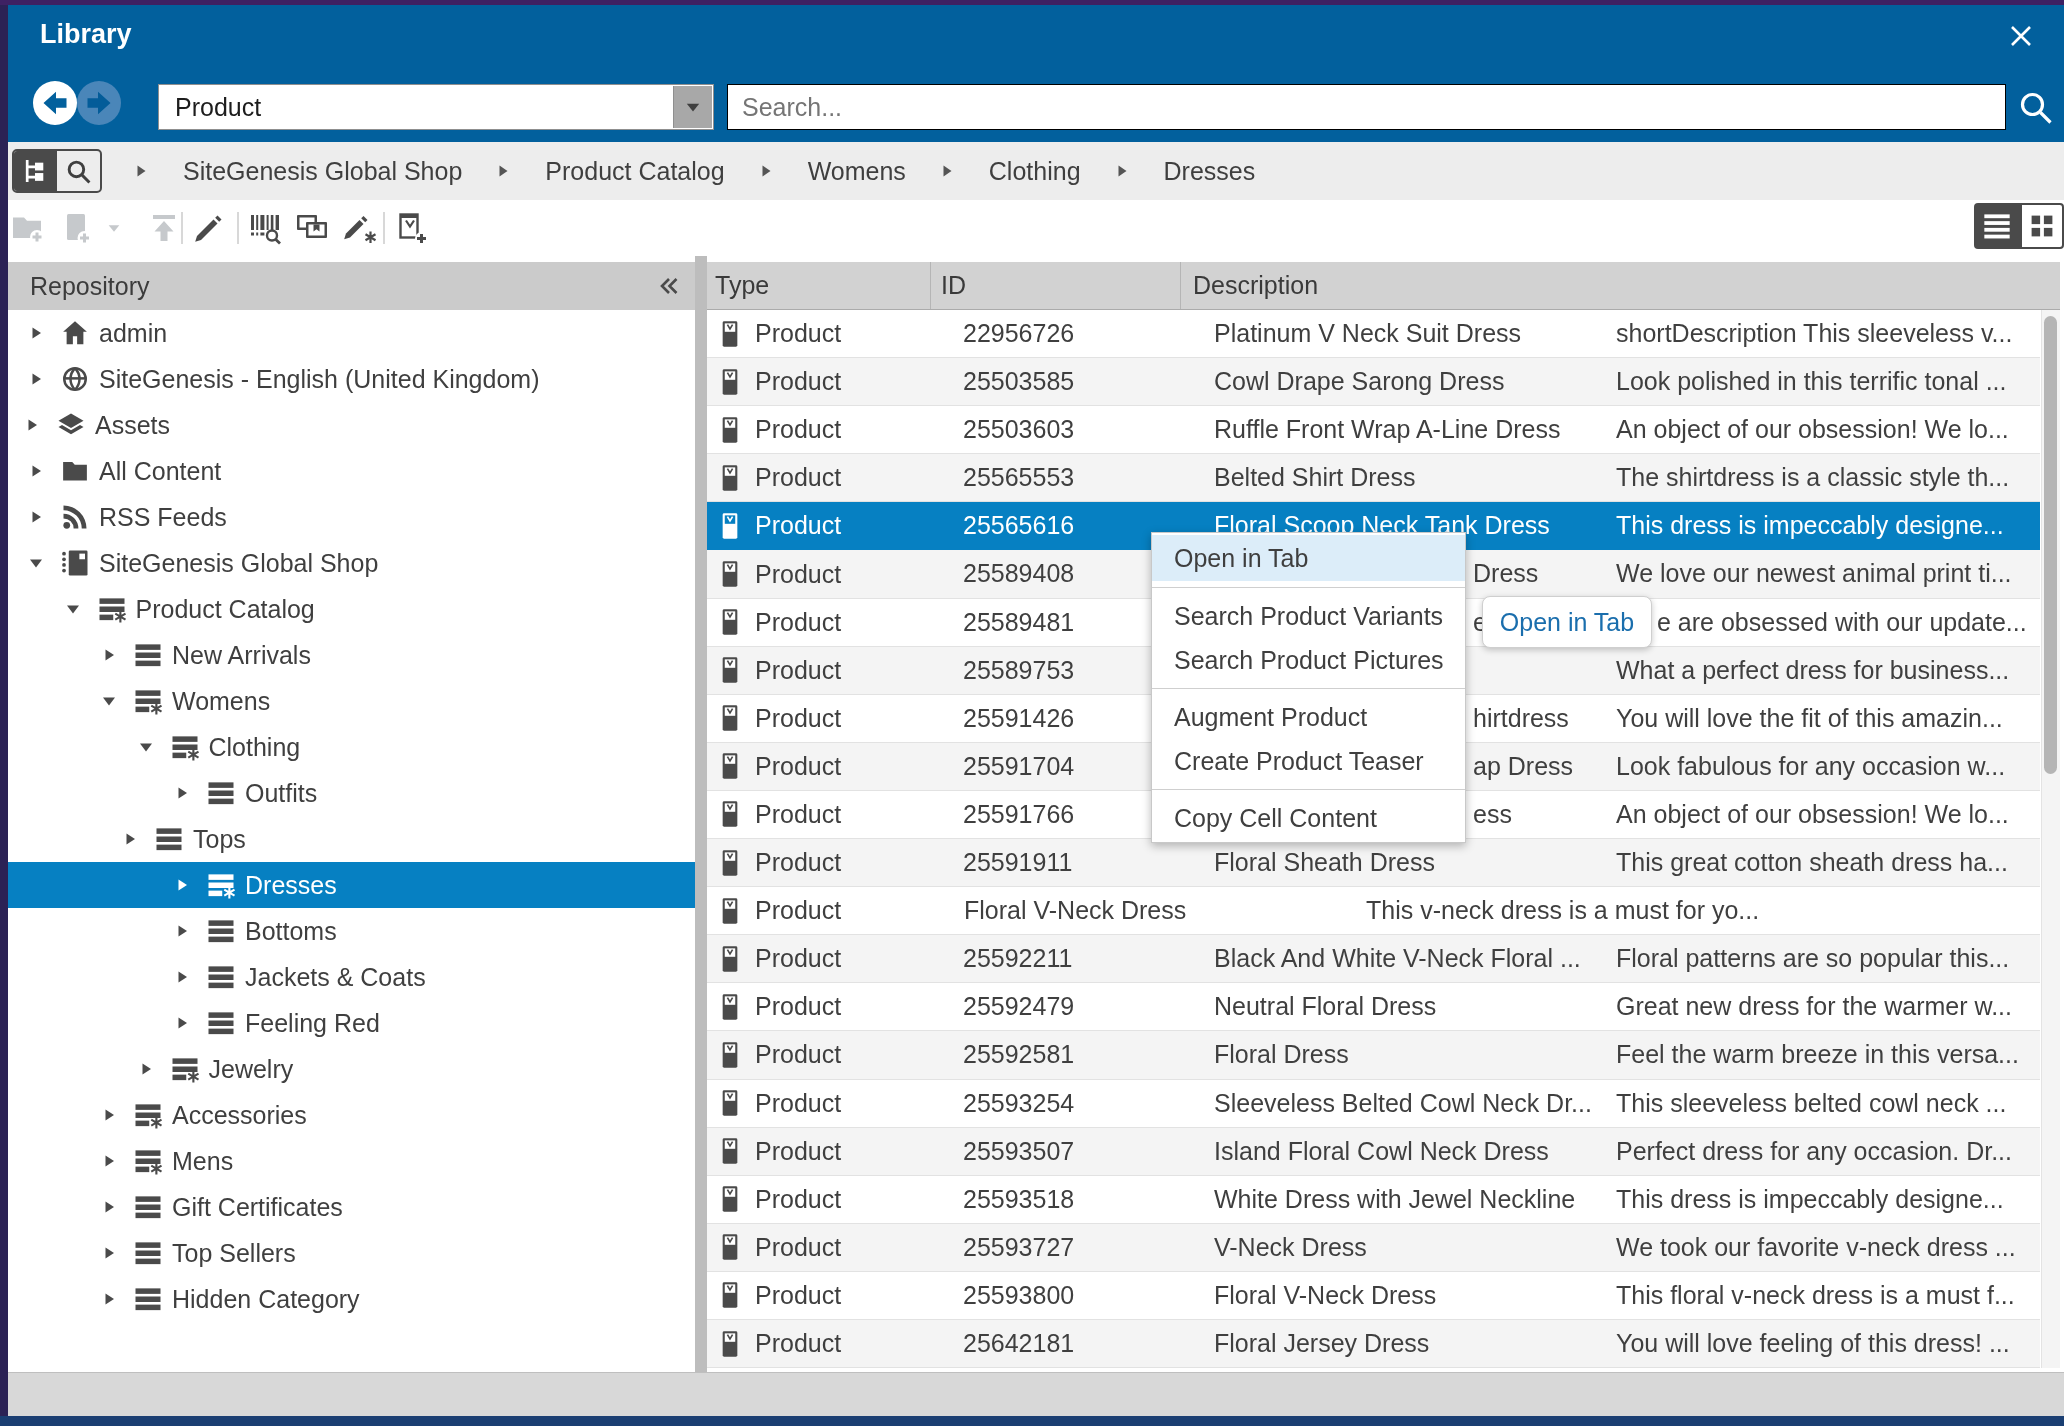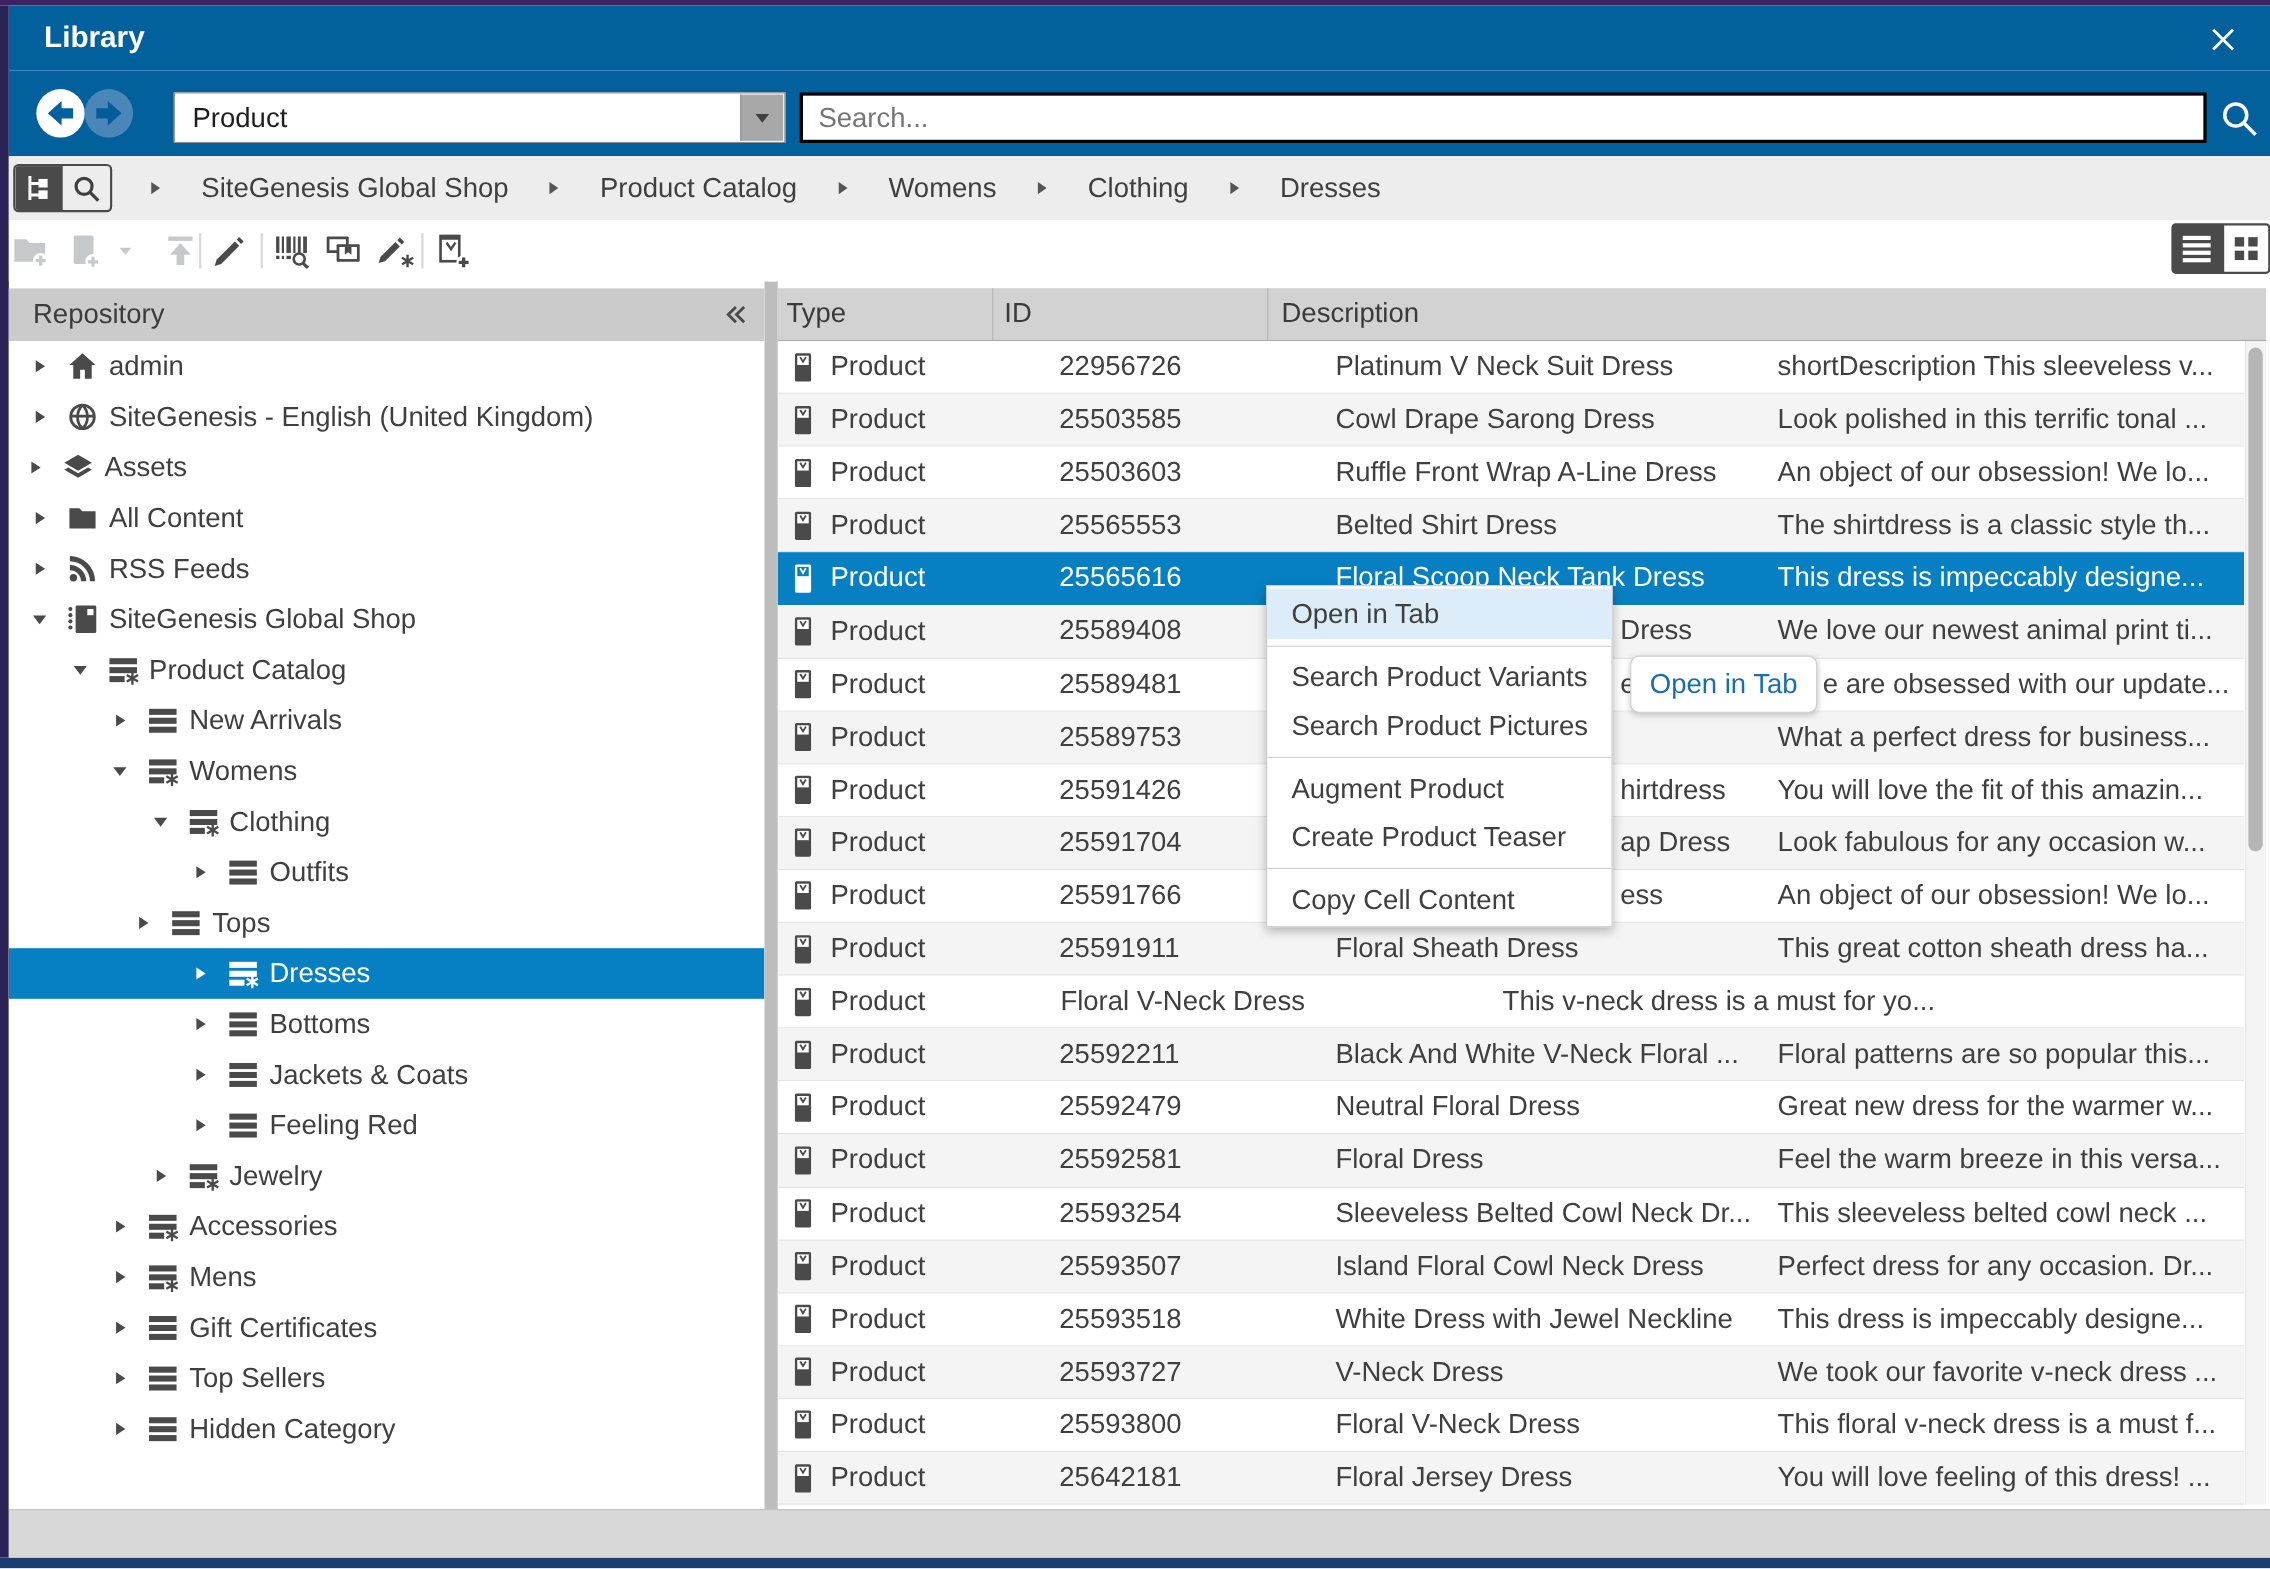--- a/index.html
+++ b/index.html
@@ -14,21 +14,21 @@
   #title{left:32px;top:0;height:59px;line-height:59px;color:#fff;font-size:27px;font-weight:bold;}
   #close-btn{left:1996px;top:14px;width:34px;height:34px;cursor:pointer;}
   
   #navbar{left:8px;top:64px;width:2056px;height:78px;background:#02609D;}
   .navcircle{top:17px;width:44px;height:44px;border-radius:50%;display:flex;align-items:center;justify-content:center;}
   #back-btn{left:25px;background:#fff;color:#02609D;}
   #fwd-btn{left:69px;background:#4A86B9;color:#035C99;}
   #type-dd{left:150px;top:20px;width:556px;height:46px;background:#fff;border:1px solid #8F8F8F;box-sizing:border-box;}
   #type-dd-value{position:absolute;left:16px;top:0;line-height:44px;font-size:25px;color:#1d1d1d;}
   #type-dd-btn{position:absolute;right:1px;top:1px;width:38px;height:42px;background:#A8A8A8;color:#3F3F3F;display:flex;align-items:center;justify-content:center;border-left:1px solid #8F8F8F;}
-  #search-field{left:719px;top:20px;width:1279px;height:46px;background:#b91c1c;border:3px solid #000000;box-sizing:border-box;}
+  #search-field{left:719px;top:20px;width:1279px;height:46px;background:#b91c1c;border:1px solid #000000;box-sizing:border-box;}
   #search-field input{width:100%;height:100%;border:none;outline:none;font-size:25px;color:#1d1d1d;padding:0 14px;box-sizing:border-box;font-family:"Liberation Sans",sans-serif;}
   #search-field input::placeholder{color:#757575;opacity:1;}
   #nav-search-icon{left:2008px;top:24px;width:40px;height:40px;}
   
   #breadbar{left:8px;top:142px;width:2056px;height:58px;background:#EDEDED;}
   #view-toggle{left:4px;top:7px;width:90px;height:44px;border:2px solid #4A4A4A;border-radius:5px;box-sizing:border-box;display:flex;overflow:hidden;background:#EDEDED;}
   .thalf{width:43px;height:100%;display:flex;align-items:center;justify-content:center;}
   #tree-toggle{background:#4A4A4A;color:#fff;}
   #searchmode-toggle{color:#3F3F3F;}
   #crumbs{left:92px;top:0;height:58px;display:flex;align-items:center;}
@@ -648,21 +648,21 @@
             </svg>
           </span>
           <span class="tlabel">Hidden Category</span>
         </div>
       </div>
   </div>
 
   <div class="abs" id="splitter"></div>
 
   <div class="abs" id="thead">
-      <div class="hcell" style="width:196px;padding-left:8px">Type</div>
+      <div class="hcell" style="width:224px;padding-left:8px">Type</div>
       <div class="hcell" style="width:250px;padding-left:10px">ID</div>
       <div class="hcell" style="width:456px;padding-left:12px">Description</div>
     </div>
   <div class="abs" id="rows">
       <div class="row">
         <div class="cell c-type">
           <span class="pic">
             <svg viewBox="0 0 24 30" fill="currentColor">
               <rect x="4" y="1" width="16" height="28" rx="1.6"></rect>
               <rect x="6.3" y="3.4" width="11.4" height="9.2" fill="var(--paper,#fff)"></rect>

